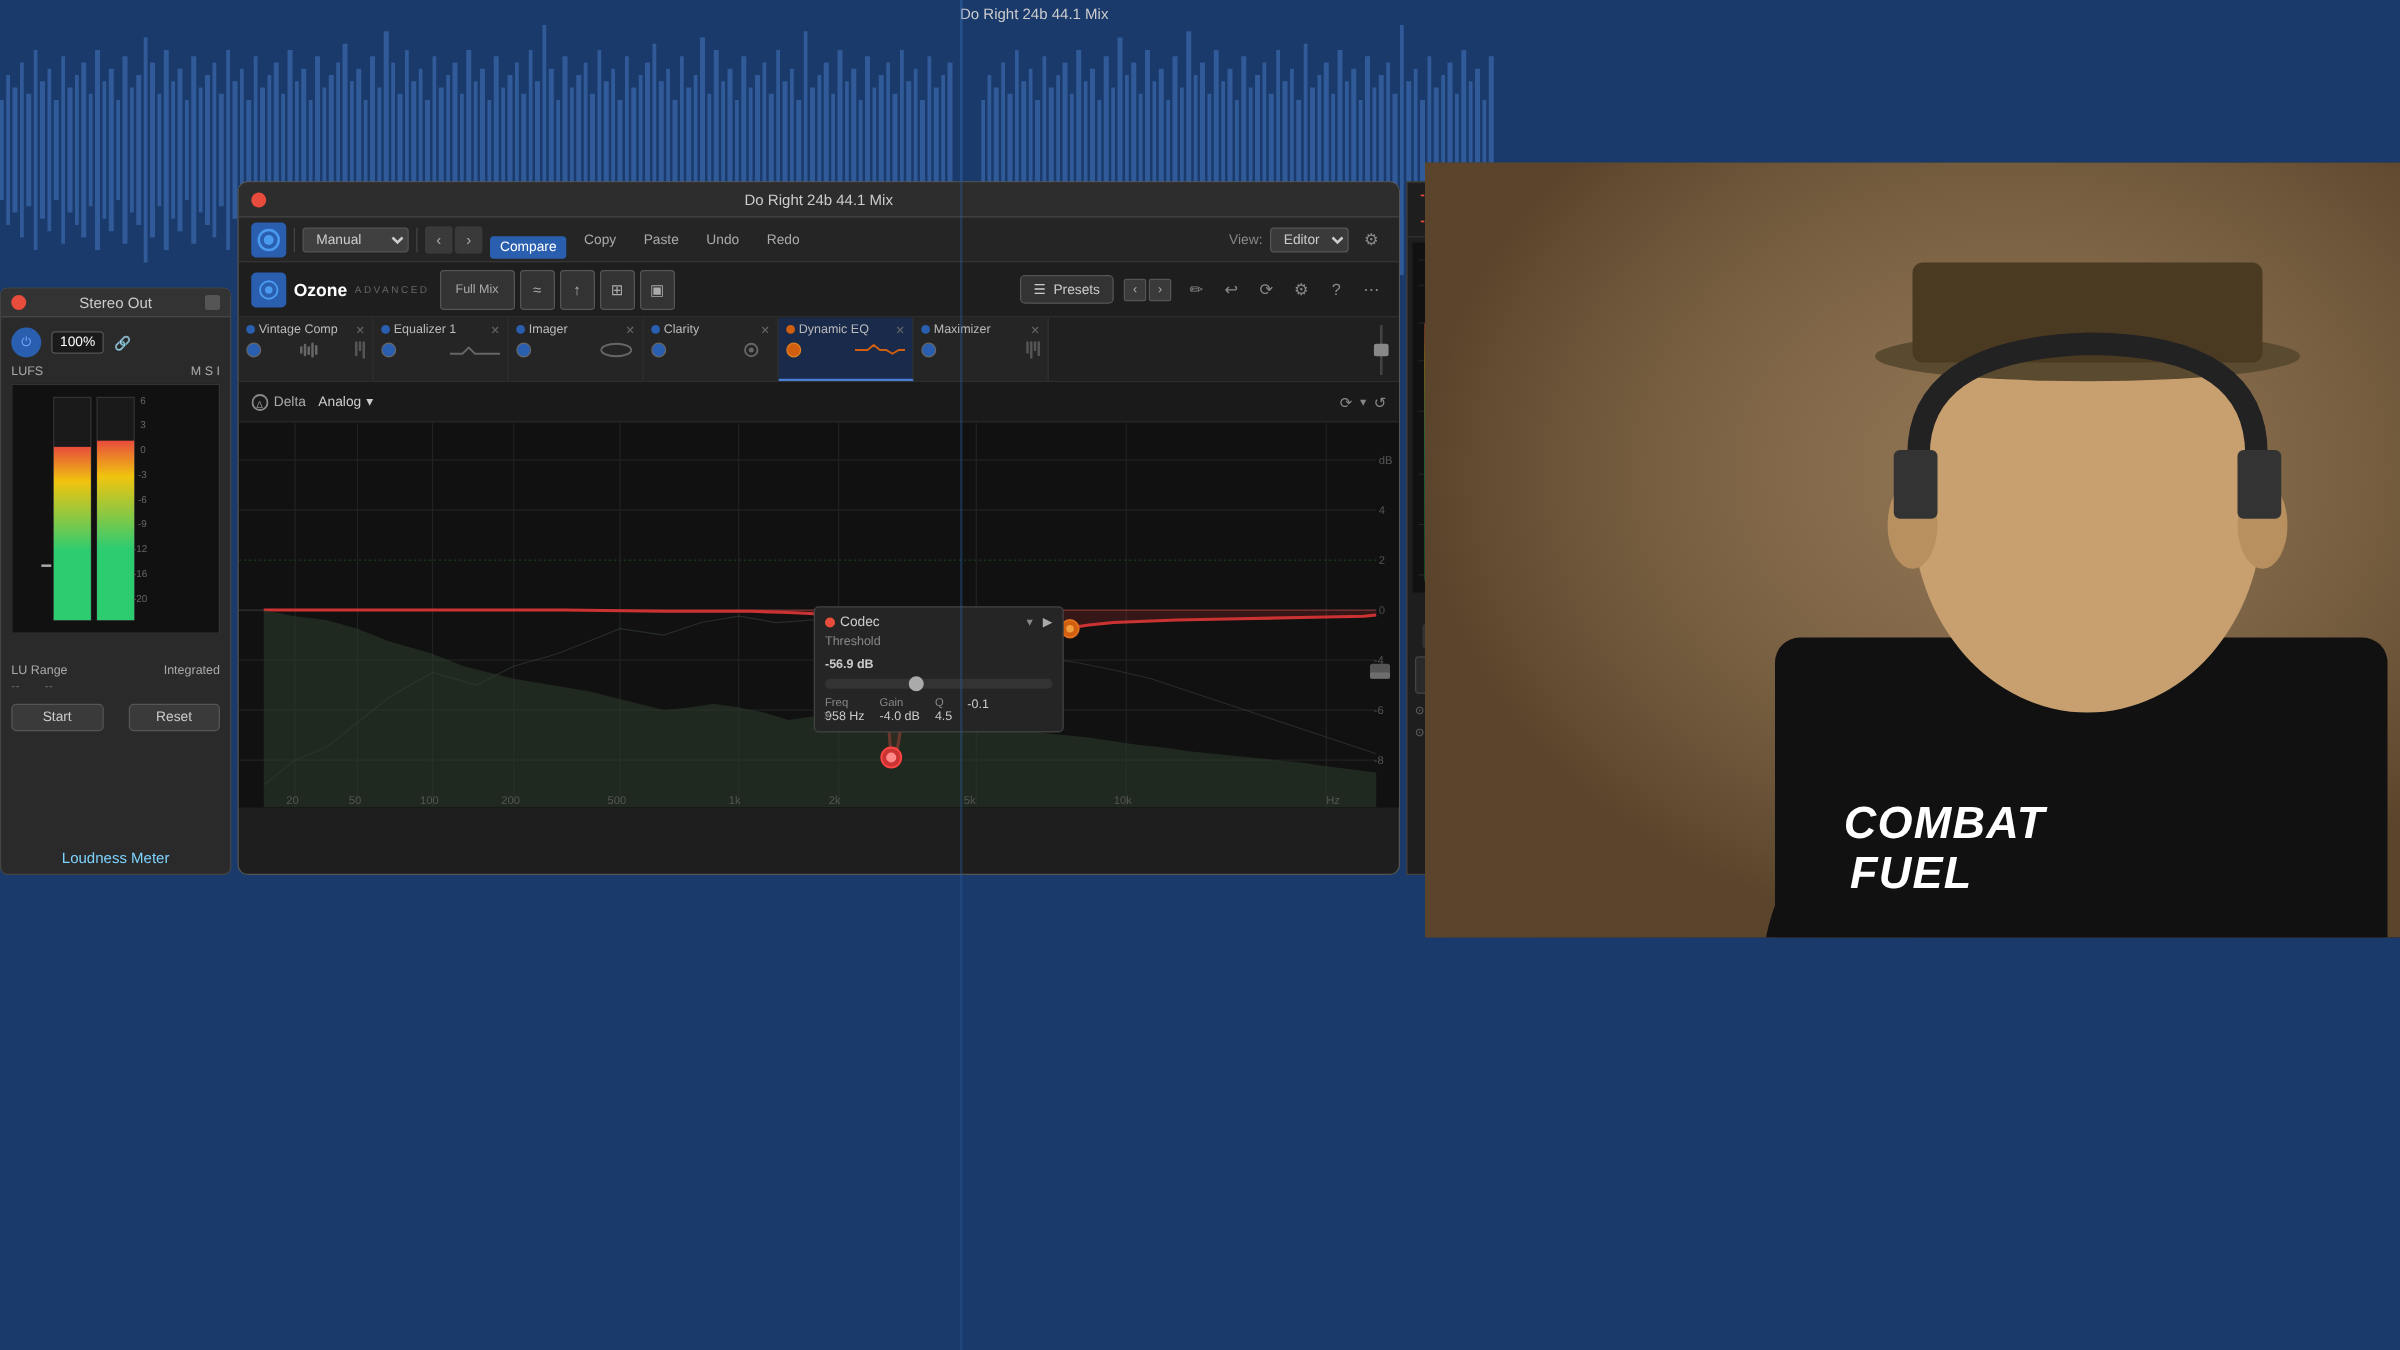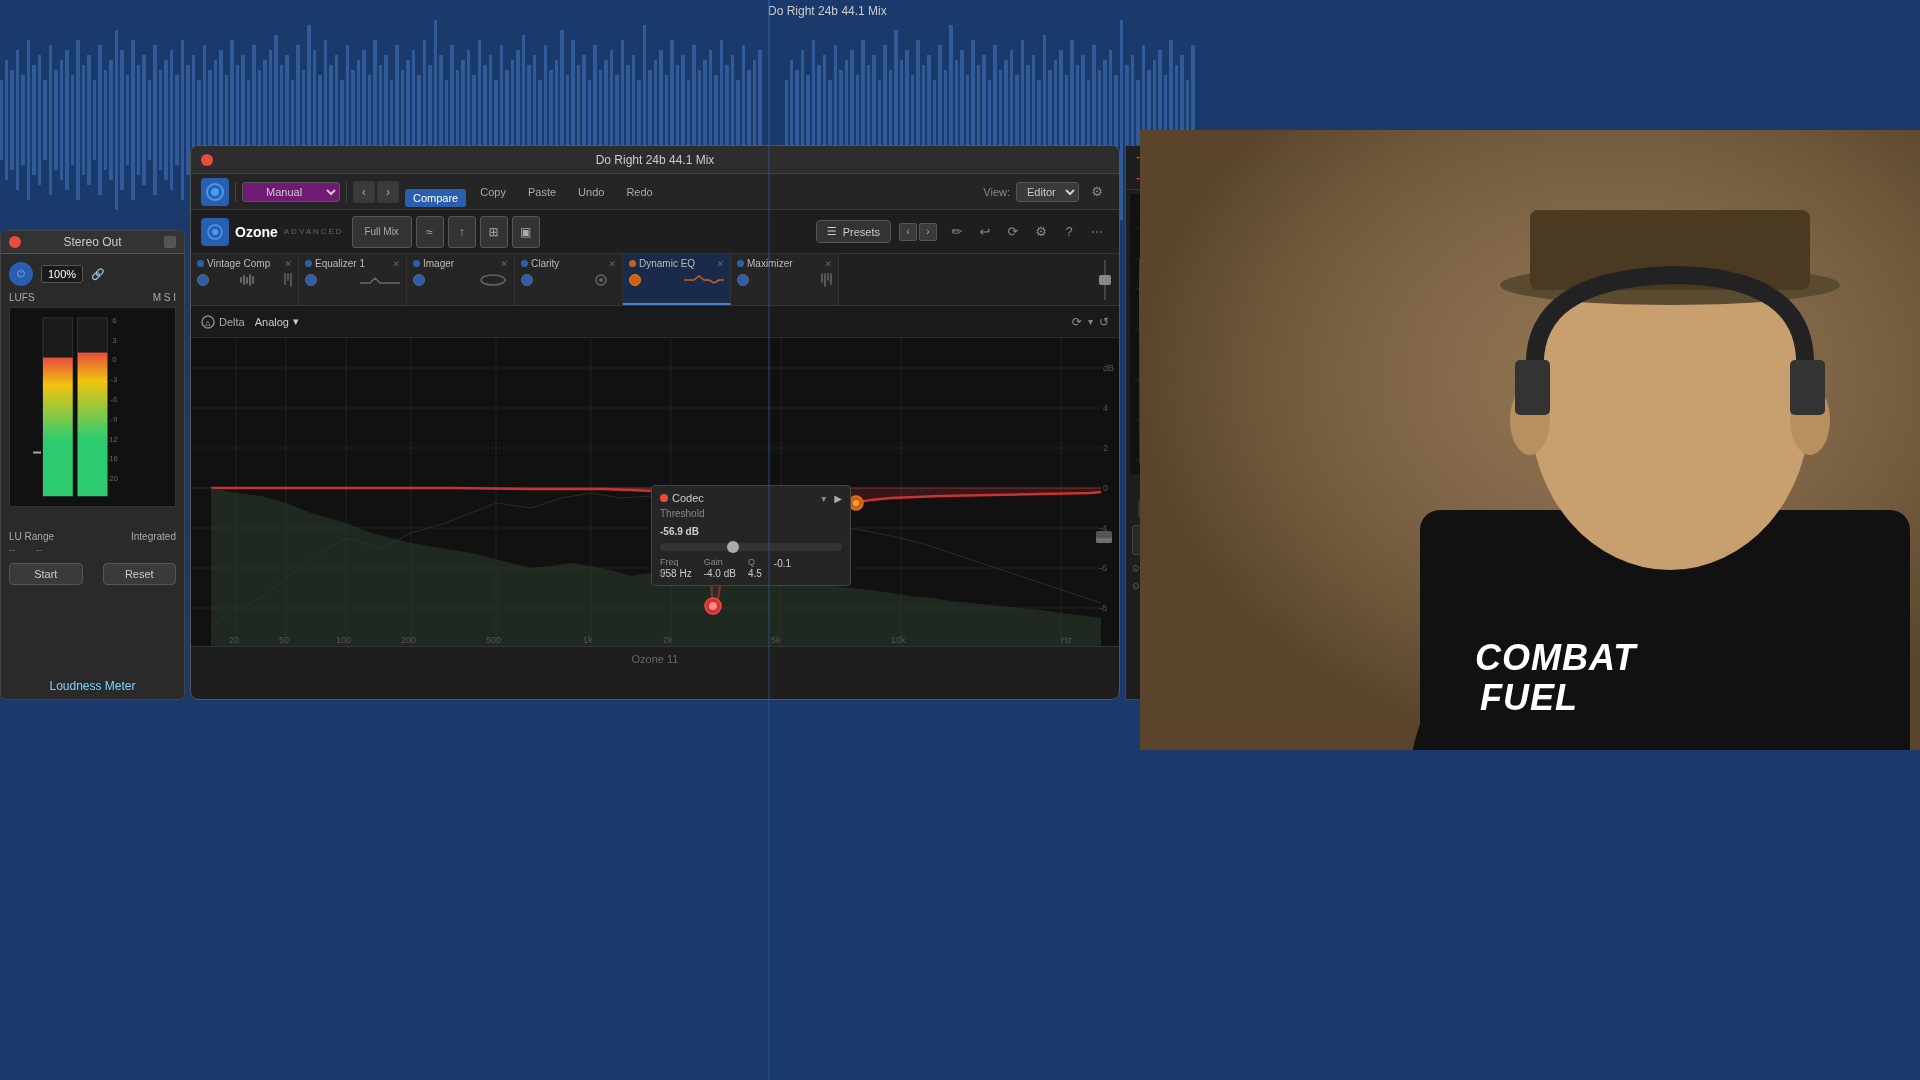--- a/index.html
+++ b/index.html
@@ -224,26 +224,26 @@
     }
     .view-selector {
       background: #3a3a3a;
       border: 1px solid #555;
       border-radius: 3px;
       color: #ccc;
       font-size: 11px;
       padding: 2px 6px;
     }
     .manual-select {
-      background: #701a75;
+      background: #404040;
       border: 1px solid #555;
       border-radius: 3px;
       color: #ccc;
       font-size: 11px;
-      padding: 2px 20px 2px 19px;
+      padding: 2px 20px 2px 6px;
     }
 
     
     .ozone-header-row {
       display: flex;
       align-items: center;
       height: 44px;
       background: #1e1e1e;
       border-bottom: 1px solid #333;
       padding: 0 10px;
@@ -1219,23 +1219,20 @@
         <div class="param-col">
           <span style="color:#888;font-size:9px;"></span>
           <span class="param-val">-0.1</span>
         </div>
       </div>
 
       <span style="position:absolute;bottom:6px;left:6px;color:#555;font-size:10px;cursor:pointer;">✕</span>
     </div>
   </div>
 
-  <div class="ozone-footer">
-    <span>Ozone 11</span>
-  </div>
 </div>
 
 <div class="right-meters">
   <div class="meters-top">
     <div style="display:flex;flex-direction:column;align-items:center;">
       <span class="meter-val">-4.4</span>
       <span style="font-size:8px;color:#888;">I/O</span>
       <span class="meter-val">-4.9</span>
     </div>
     <div style="display:flex;flex-direction:column;align-items:center;">

